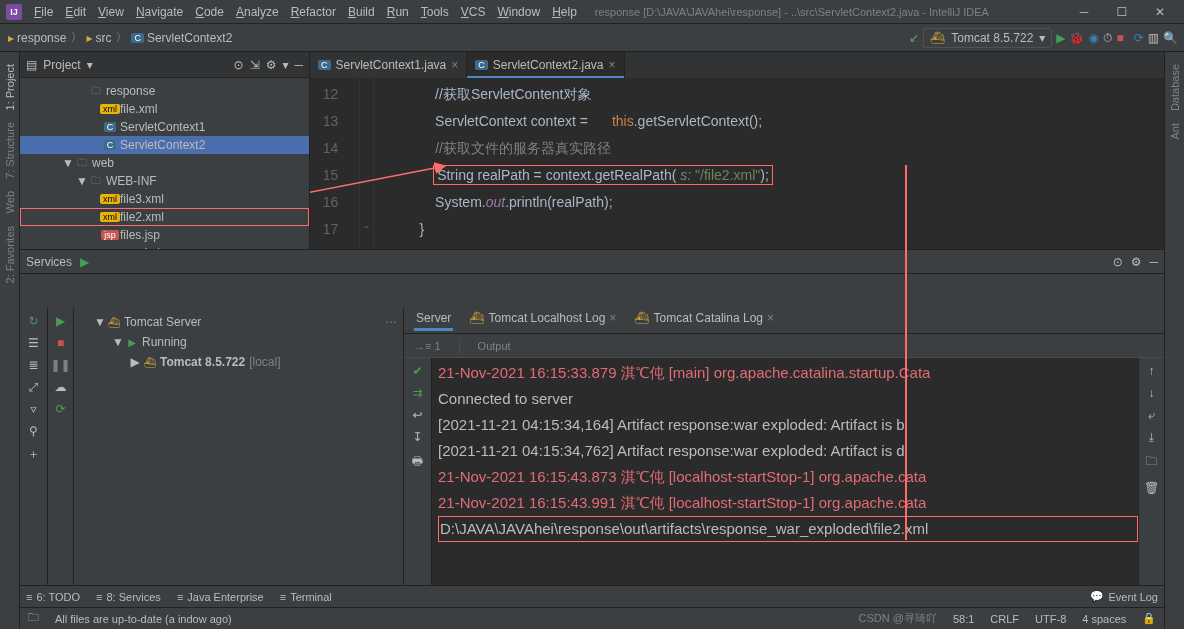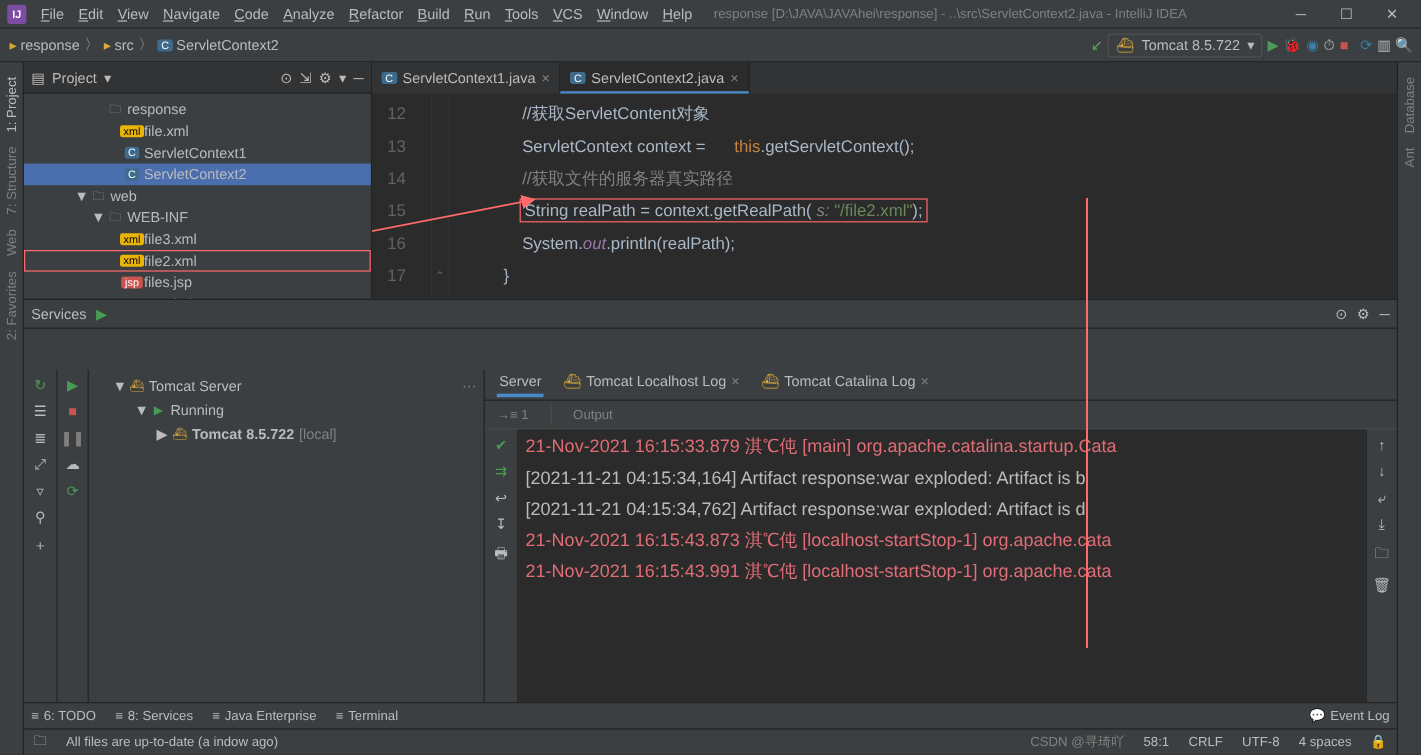--- a/index.html
+++ b/index.html
@@ -377,24 +377,26 @@
             <div class="svc-output-wrap">
               <div class="svc-out-tools">
                 <span style="color:#499c54">✔</span>
                 <span style="color:#499c54">⇉</span>
                 <span>↩</span>
                 <span>↧</span>
                 <span>🖶</span>
               </div>
               <div class="svc-output" id="svc-out">
                   <div class="out-err">21-Nov-2021 16:15:33.879 淇℃伅 [main] org.apache.catalina.startup.Cata</div>
+                  <div>Connected to server</div>
                   <div>[2021-11-21 04:15:34,164] Artifact response:war exploded: Artifact is b</div>
                   <div>[2021-11-21 04:15:34,762] Artifact response:war exploded: Artifact is d</div>
                   <div class="out-err">21-Nov-2021 16:15:43.873 淇℃伅 [localhost-startStop-1] org.apache.cata</div>
                   <div class="out-err">21-Nov-2021 16:15:43.991 淇℃伅 [localhost-startStop-1] org.apache.cata</div>
+                  <div style="outline: 1.5px solid var(--red-box); outline-offset: -1px; padding-left: 2px;">D:\JAVA\JAVAhei\response\out\artifacts\response_war_exploded\file2.xml</div>
                   <div> </div>
                 </div>
               <div style="width:26px;display:flex;flex-direction:column;align-items:center;gap:8px;padding:6px 0;border-left:1px solid var(--border)">
                 <span>↑</span>
                 <span>↓</span>
                 <span>⤶</span>
                 <span>⤓</span>
                 <span>🗀</span>
                 <span>🗑</span>
               </div>

